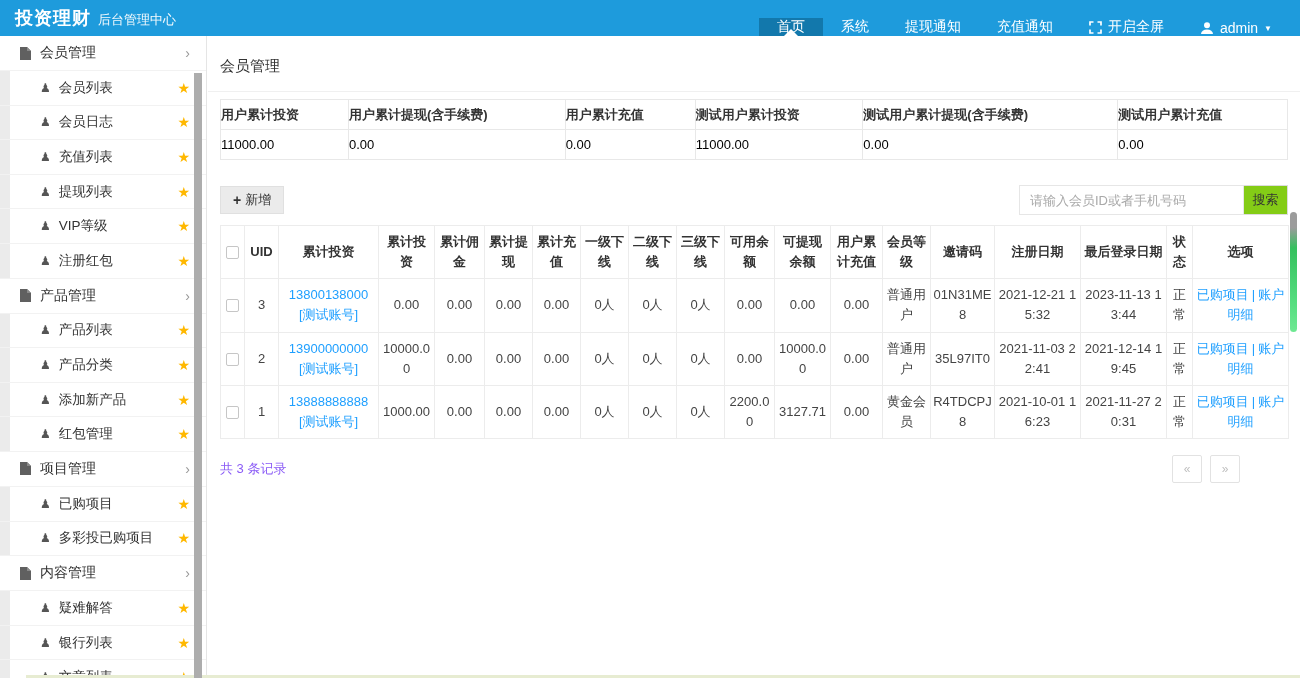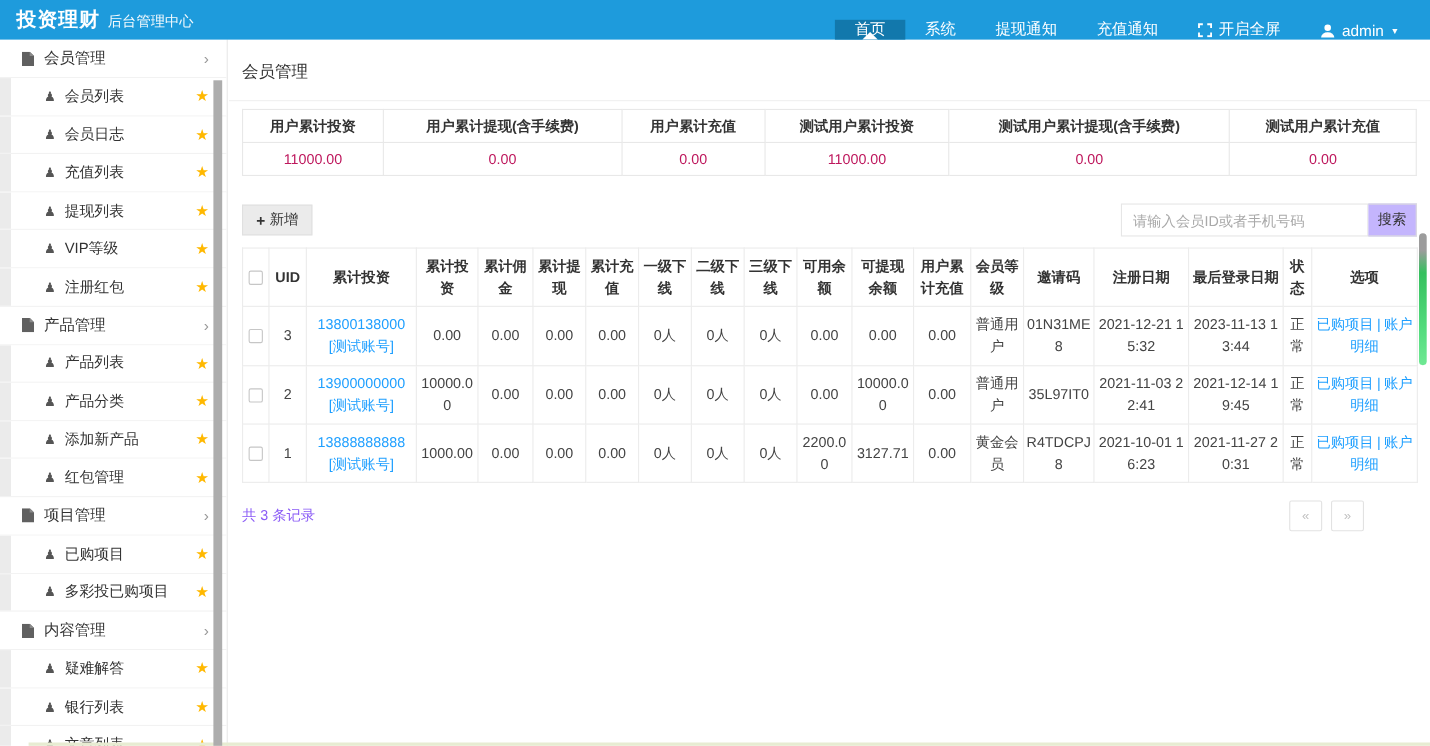--- a/index.html
+++ b/index.html
@@ -38,33 +38,33 @@
     background:#adadad; z-index:5; }
 
   
   .content { position:absolute; left:208px; top:36px; width:1092px; height:642px;
     background:#fff; padding:0 12px; overflow:hidden; }
   .page-title { height:56px; line-height:60px; font-size:15px; color:#333;
     border-bottom:1px solid #f0f0f0; margin:0 -12px; padding-left:12px; }
 
   table { border-collapse:collapse; }
   .stats { width:100%; margin-top:7px; table-layout:fixed; }
-  .stats th, .stats td { border:1px solid #e8e8e8; height:30px; text-align:center; font-size:13px; }
+  .stats th, .stats td { border:1px solid #e8e8e8; height:30px; text-align:left; font-size:13px; }
   .stats th { font-weight:bold; color:#333; }
-  .stats td { color:#be185d; }
+  .stats td { color:#000000; }
 
   .toolbar { margin-top:25px; height:30px; display:flex; align-items:center; }
   .btn-add { height:28px; padding:0 12px; background:#ebebeb; border:1px solid #e0e0e0;
     color:#333; font-size:13px; cursor:pointer; display:inline-flex; align-items:center; }
   .btn-add .plus { font-weight:bold; margin-right:4px; font-size:14px; }
   .searchbox { margin-left:auto; display:flex; }
   .searchbox input { width:225px; height:30px; border:1px solid #e6e6e6; padding:0 10px;
     font-size:13px; color:#7f1d1d; outline:none; }
   .searchbox input::placeholder { color:#a9a9a9; }
-  .btn-search { width:44px; height:30px; background:#c4b5fd; border:1px solid #dcdcdc;
+  .btn-search { width:44px; height:30px; background:#84cc16; border:1px solid #dcdcdc;
     border-left:none; font-size:13px; color:#333; cursor:pointer; }
 
   .grid { width:100%; margin-top:10px; table-layout:fixed; }
   .grid th, .grid td { border:1px solid #ececec; text-align:center; vertical-align:middle;
     padding:6px 2px; font-size:13px; word-break:break-all; line-height:1.55; }
   .grid th { font-weight:bold; color:#333; }
   .grid td { color:#444; }
   .cb { display:inline-block; width:13px; height:13px; border:1px solid #c6c6c6;
     border-radius:2px; background:#fff; vertical-align:middle; cursor:pointer; }
   a.link { color:var(--c-link,#1E9FFF); text-decoration:none; cursor:pointer; }

